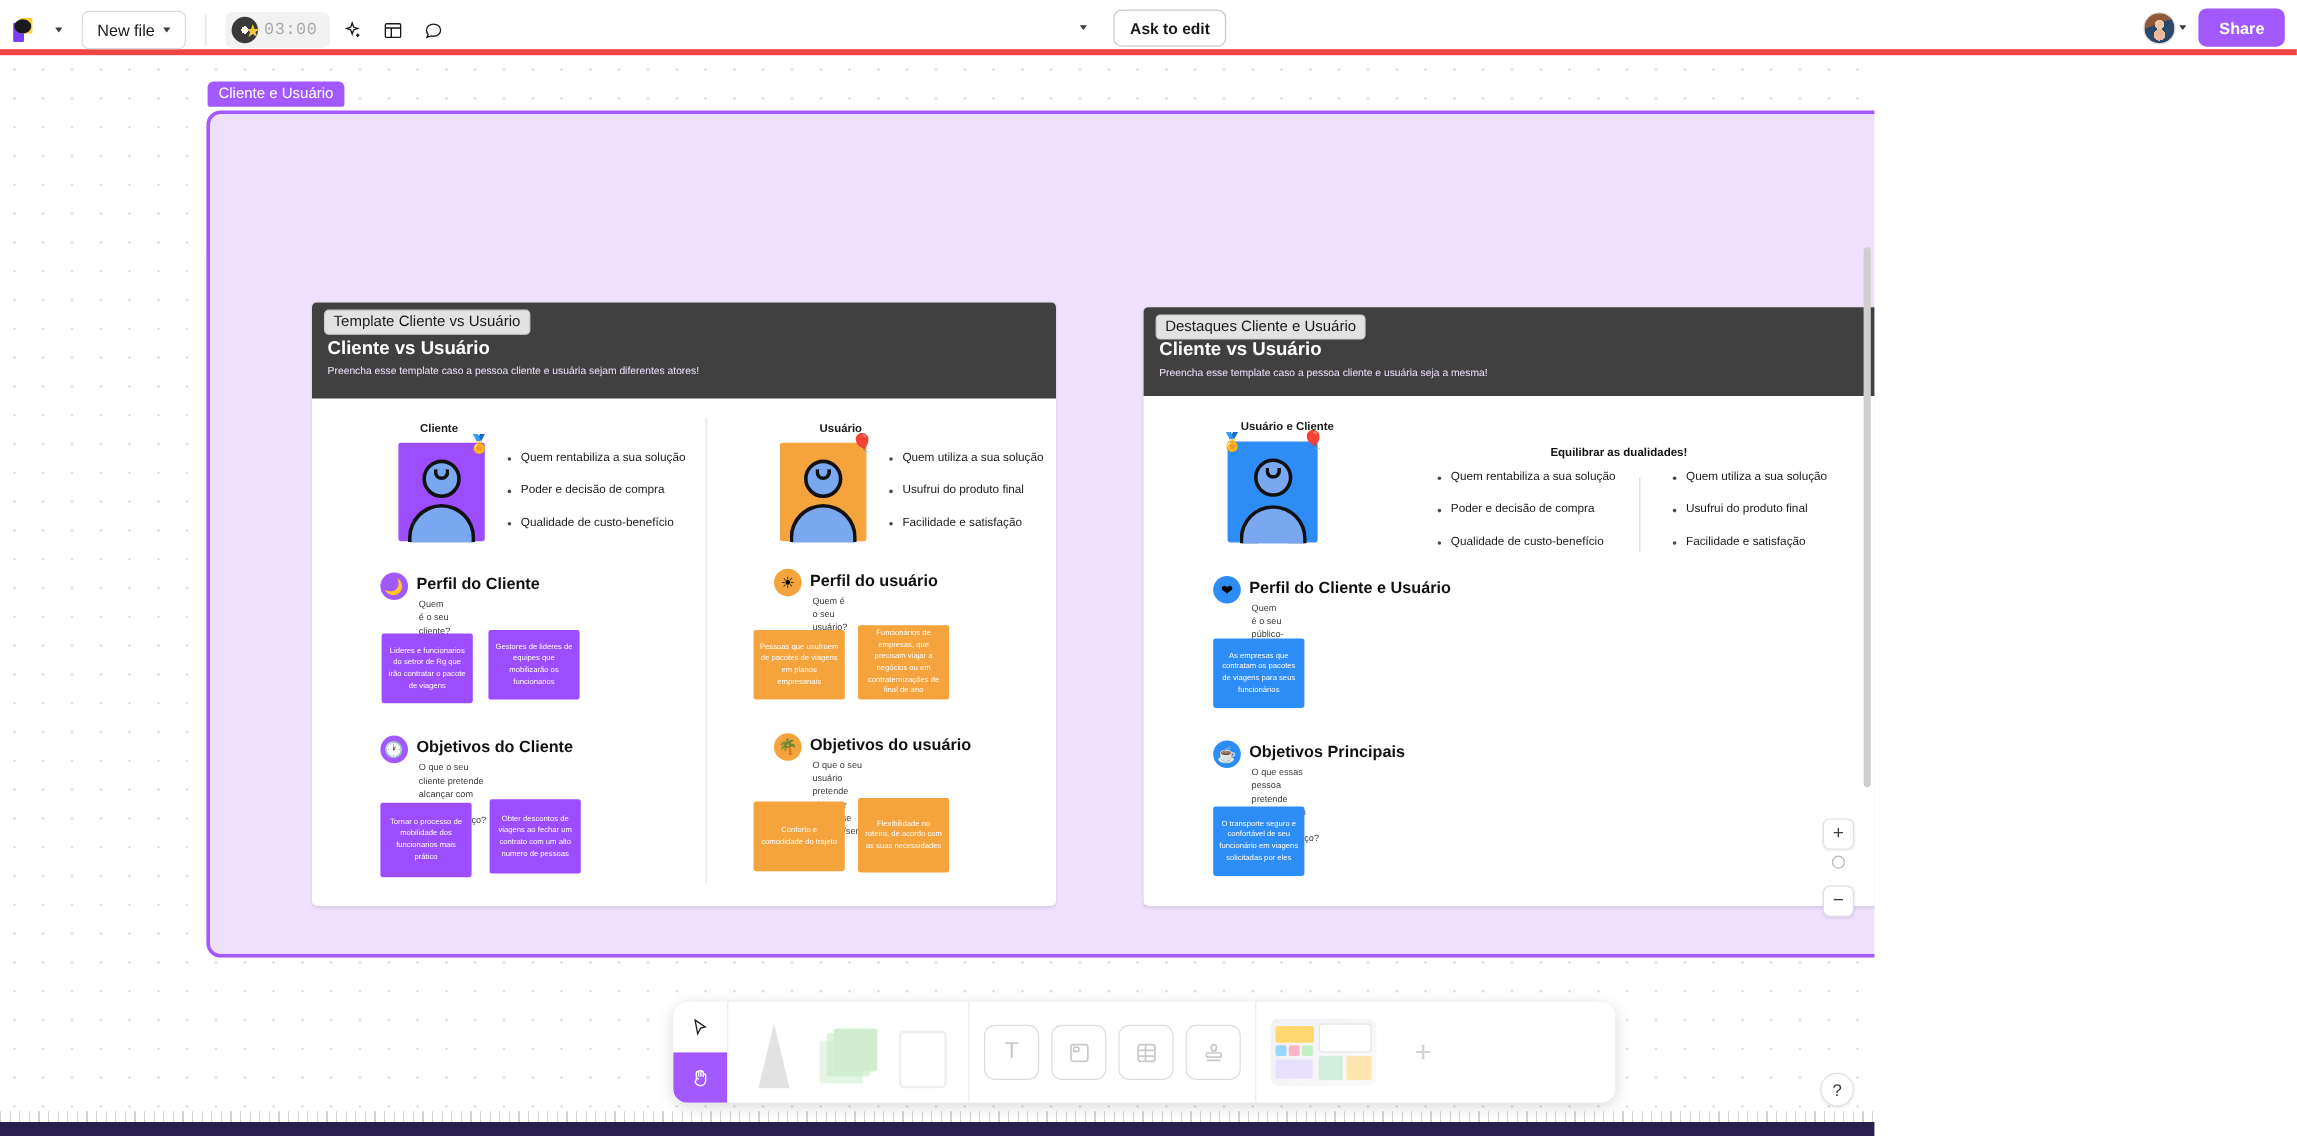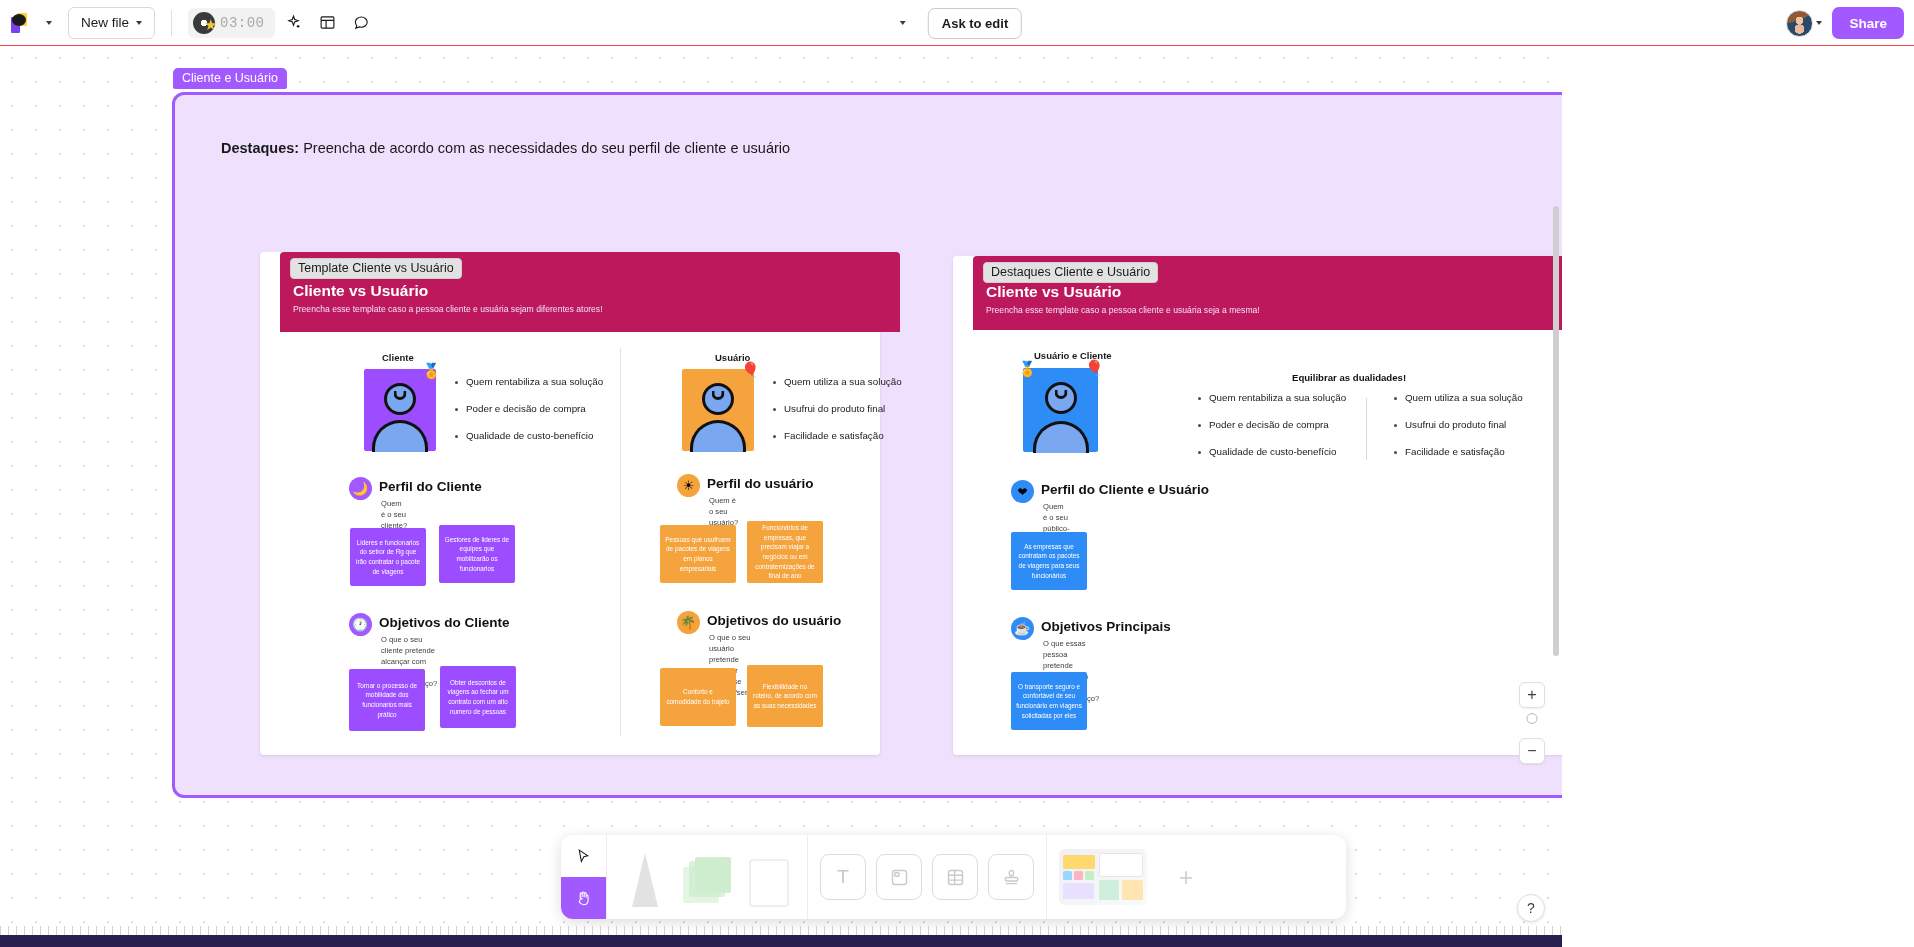--- a/index.html
+++ b/index.html
@@ -8,22 +8,22 @@
     font-family: "Liberation Sans", sans-serif;
     background: #ffffff;
     overflow: hidden;
   }
 
   
   .topbar {
     position: absolute; top: 0; left: 0;
     width: 1914px; height: 46px;
     background: #ffffff;
-    border-bottom: 1px solid #ef4444;
-    display: flex; align-items: center;
+    border-bottom: 5px solid #ef4444;
+    display: flex; align-items: flex-end;
     z-index: 50;
   }
   .tb-left { display: flex; align-items: center; padding-left: 8px; gap: 4px; }
   .miro-logo {
     width: 26px; height: 26px; border-radius: 5px;
     background: #ffffff;
     display: flex; align-items: center; justify-content: center;
     position: relative; overflow: hidden;
   }
   .miro-logo .lg1 { position:absolute; width:9px; height:16px; background:#7b3ff2; left:3px; top:7px; border-radius:1px;}
@@ -151,21 +151,21 @@
     position:absolute;
     background:#ffffff;
     border-radius:4px;
     box-shadow: 0 1px 3px rgba(0,0,0,.10);
   }
   .card-left  { left:257px;  top:203px; width:620px; height:503px; }
   .card-right { left:950px;  top:207px; width:618px; height:499px; }
 
   .card-head {
     position:relative; width:100%; height:80px;
-    background:#be185d; border-radius:4px 4px 0 0;margin-left:20px;
+    background:#404040; border-radius:4px 4px 0 0;
   }
   .card-right .card-head { height:74px; }
   .head-tag {
     position:absolute; left:10px; top:6px;
     background:#e2e2e2; color:#1a1a1a;
     font-size:12.5px; padding:2px 7px 3px;
     border-radius:4px; white-space:nowrap;
     border:1px solid #cfcfcf;
   }
   .head-title {
@@ -422,31 +422,28 @@
       <i class="chev chev-sm"></i>
     </div>
     <button class="share-btn">Share</button>
   </div>
 </div>
 
 <div class="canvas">
 
   <div class="frame">
     <div class="frame-tag">Cliente e Usuário</div>
-    <div class="destaques">
-      <b>Destaques:</b><span> Preencha de acordo com as necessidades do seu perfil de cliente e usuário</span>
-    </div>
 
     <div class="card card-left" style="left:85px; top:157px;">
       <div class="card-head">
         <div class="head-tag">Template Cliente vs Usuário</div>
         <div class="head-title">Cliente vs Usuário</div>
         <div class="head-sub">Preencha esse template caso a pessoa cliente e usuária sejam diferentes atores!</div>
       </div>
-      <div class="card-body" style="height:423px;margin-left:32px;">
+      <div class="card-body" style="height:423px;">
         <div class="col-div"></div>
 
         <div class="col-label" style="left:90px; top:20px;">Cliente</div>
         <div class="persona" style="left:72px; top:37px; background:#9b4dff;">
           <div class="head"></div>
             <div class="smile"></div>
             <div class="body"></div>
           <span class="badge-emoji" style="right:-5px; top:-6px;">🏅</span>
         </div>
         <ul class="blist" style="left:163px; top:44px;">

